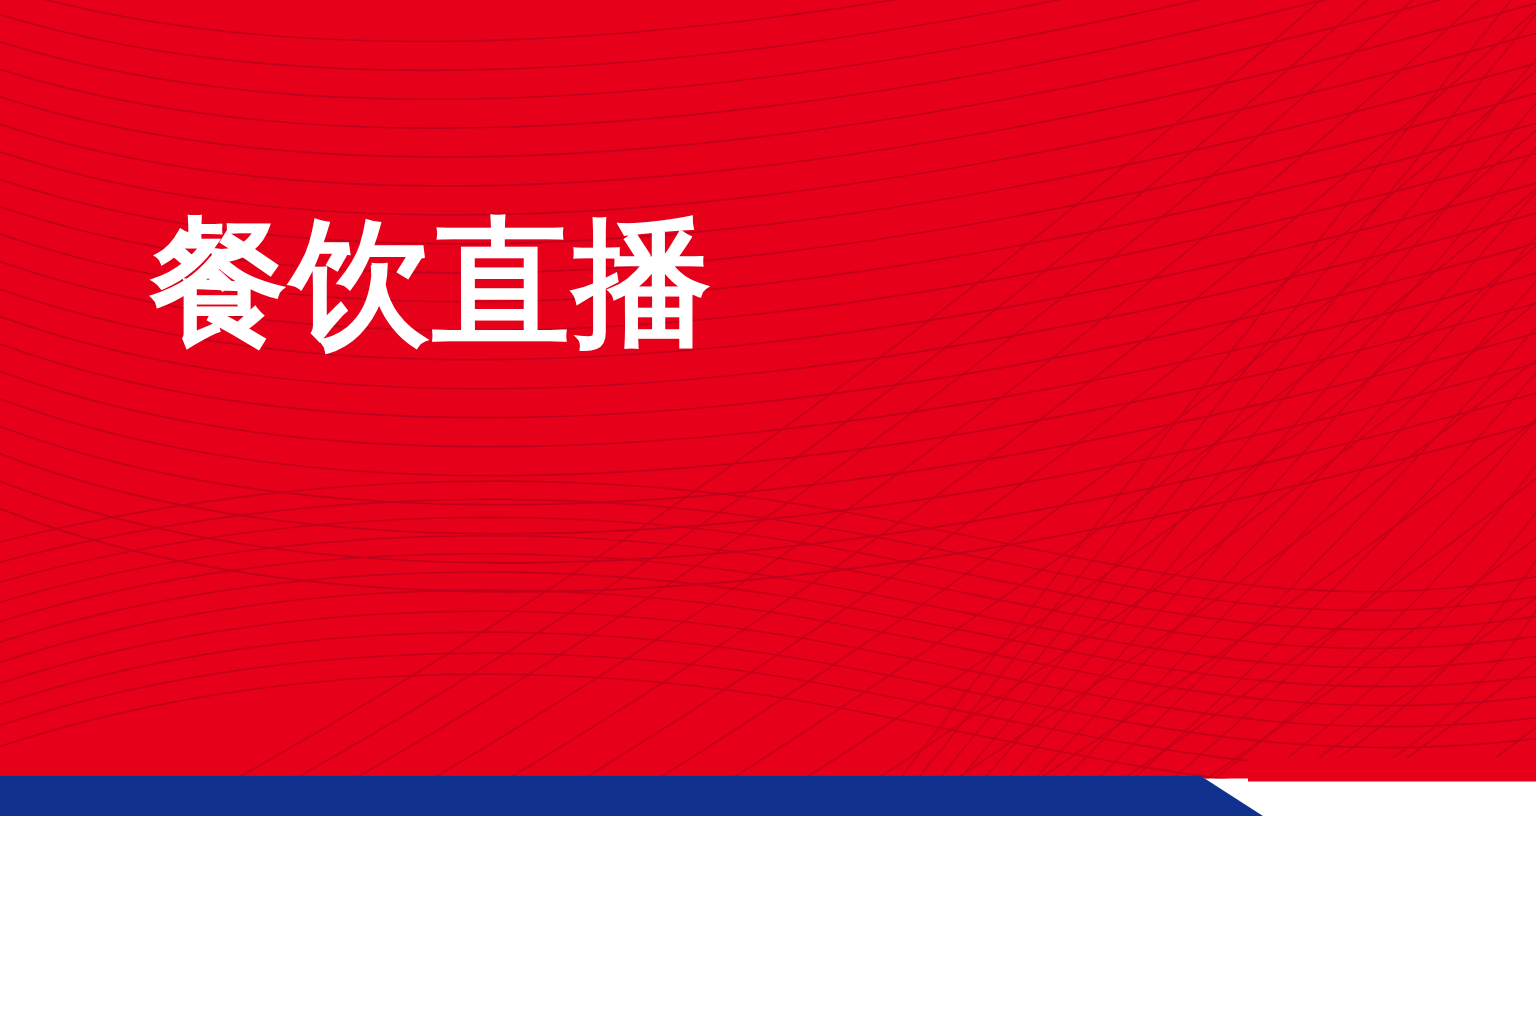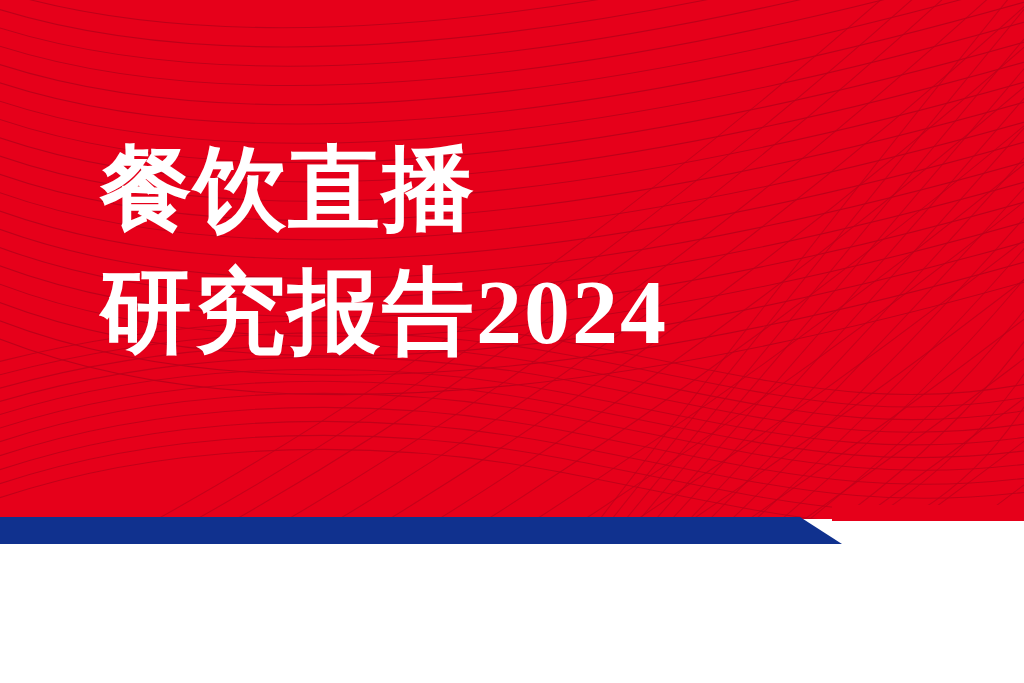--- a/index.html
+++ b/index.html
@@ -50,21 +50,21 @@
   
   .title-block{
     position:absolute;
     left:100px;top:128px;
     width:760px;
     color:#ffffff;
     z-index:5;
   }
   .title-line{
     display:block;
-    font-family:Liberation Serif, serif;
+    font-family:Liberation Sans, sans-serif;
     font-weight:bold;
     font-size:92px;
     line-height:123px;
     letter-spacing:2px;
     color:#ffffff;
     white-space:nowrap;
   }
 
   
   .footer{
@@ -165,21 +165,20 @@
           <path d="M 1040 290 Q 950 408 810 519"></path>
           <path d="M 1040 320 Q 962 430 840 519"></path>
           <path d="M 1040 350 Q 976 452 872 519"></path>
           <path d="M 1040 380 Q 990 472 906 519"></path>
         </g>
       </g>
     </svg>
 
     <div class="title-block">
       <span class="title-line">餐饮直播</span>
-      <span class="title-line">研究报告2024</span>
     </div>
   </div>
 
   <div class="hero-right-ext"></div>
 
   <div class="blue-bar"></div>
 
   <div class="footer">
 
     

